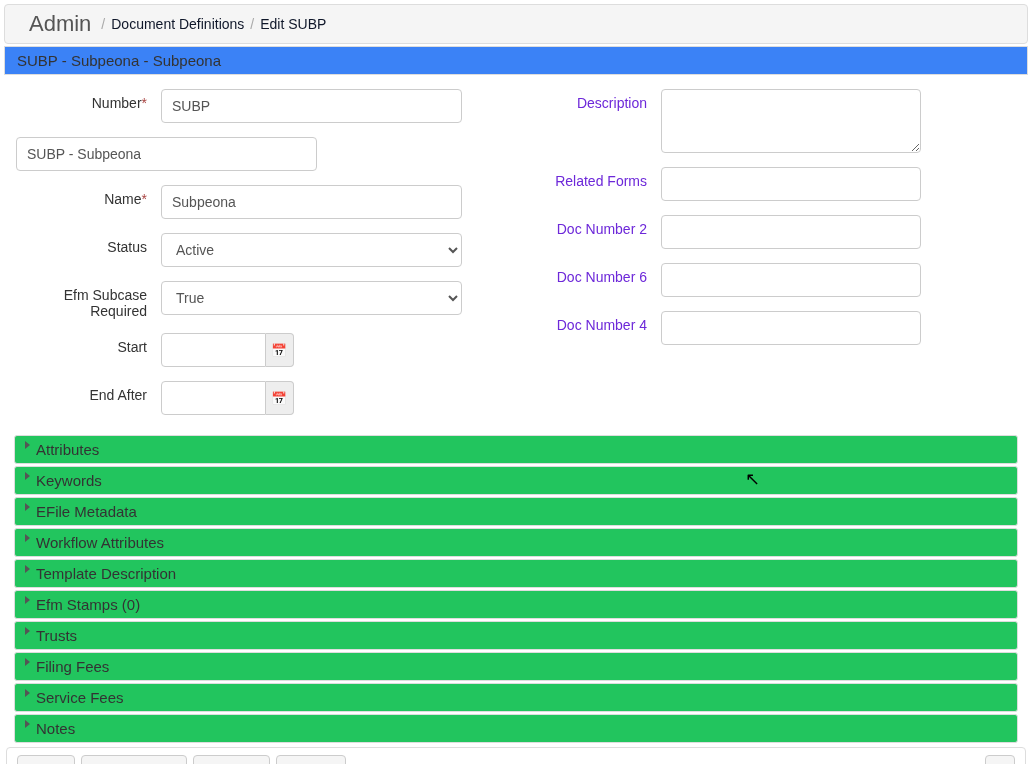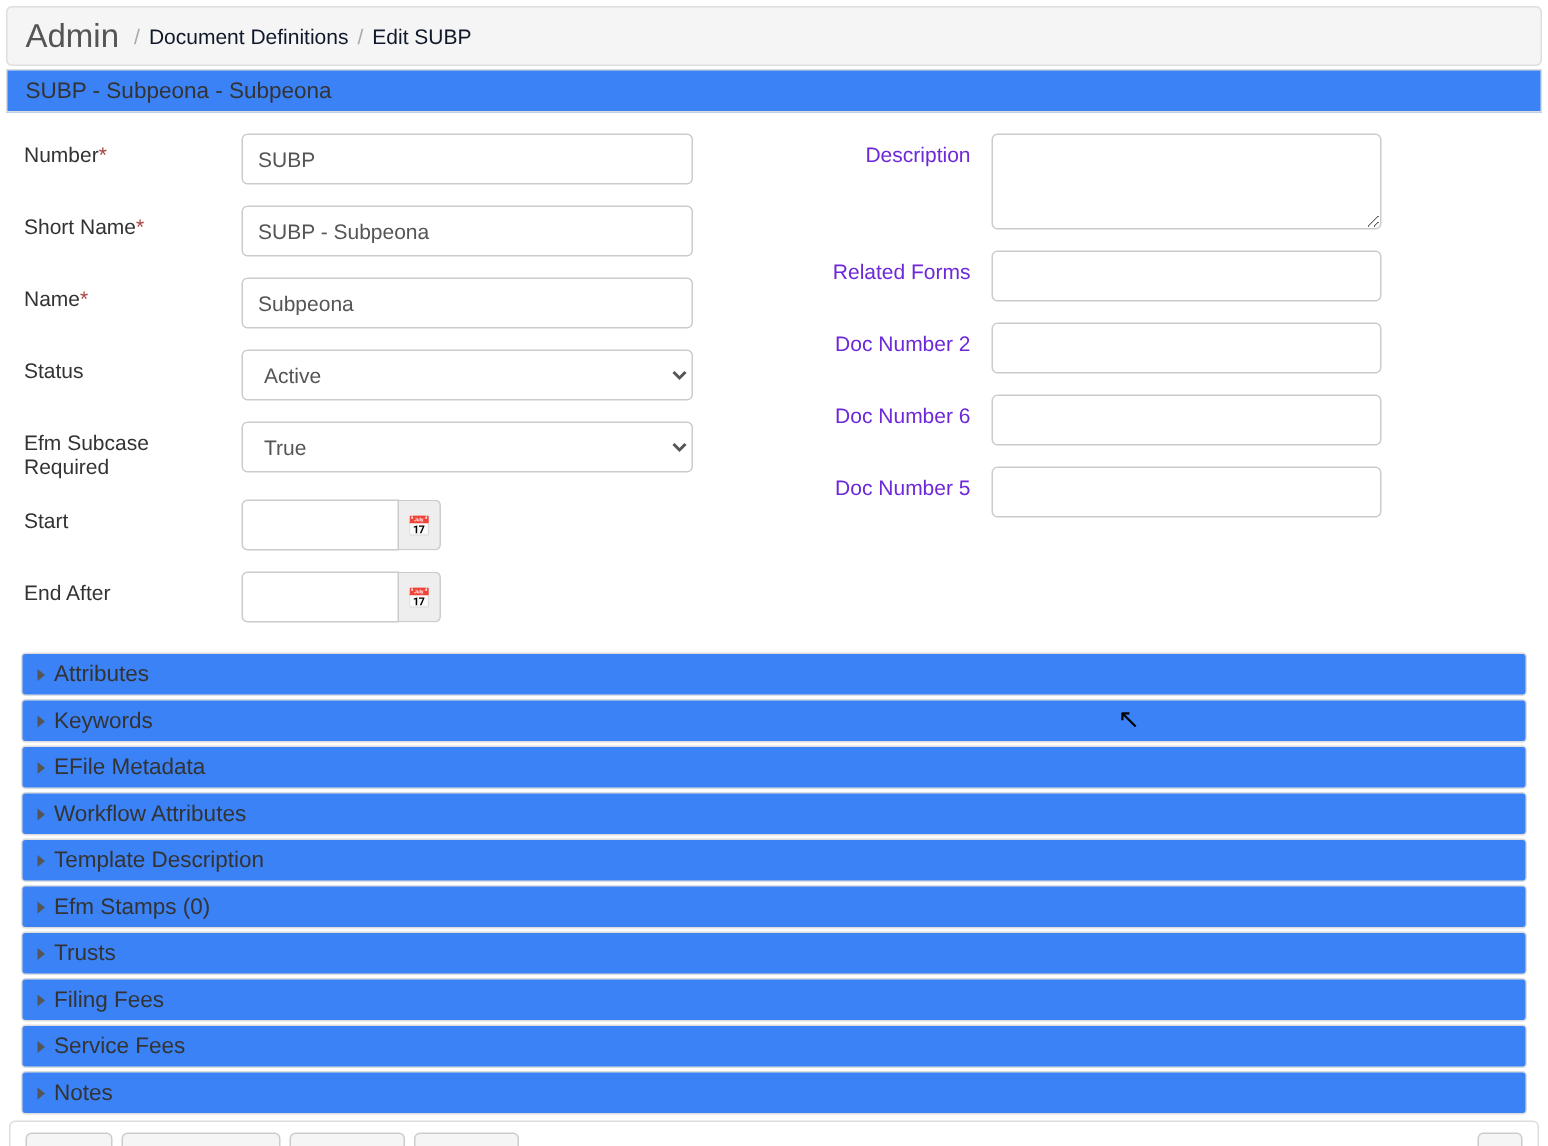--- a/index.html
+++ b/index.html
@@ -13,21 +13,21 @@
   }
   body {
     width: 1032px;
     height: 764px;
     padding: 4px;
   }
   .breadcrumb-bar {
     background: #f5f5f5;
     border: 1px solid #ddd;
     border-radius: 4px;
-    padding: 6px 12px;
+    padding: 6px 24px;
     margin-bottom: 2px;
     display: flex;
     align-items: center;
     gap: 6px;
   }
   .breadcrumb-title {
     font-size: 22px;
     color: #555;
     font-weight: 400;
     margin-right: 4px;
@@ -57,20 +57,21 @@
   .col {
     flex: 1;
   }
   .form-row {
     display: flex;
     align-items: flex-start;
     margin-bottom: 14px;
   }
   .form-label {
     width: 145px;
+    text-align: right;
     padding-right: 14px;
     padding-top: 6px;
     color: #333;
     font-size: 14px;
   }
   .form-label .req { color: #a94442; }
   .form-label-right {
     width: 130px;
     text-align: right;
     padding-right: 14px;
@@ -115,25 +116,25 @@
     border-top-right-radius: 4px;
     border-bottom-right-radius: 4px;
     color: #555;
   }
   .accordion {
     margin: 0 10px 4px 10px;
   }
   .acc-item {
     border: 1px solid #ddd;
     border-radius: 3px;
-    background: #3b82f6;
+    background: #22c55e;
     padding: 5px 10px;
     margin-bottom: 2px;
     display: flex;
-    align-items: center;
+    align-items: flex-start;
     gap: 6px;
     cursor: pointer;
     font-size: 15px;
     color: #333;
   }
   .chevron {
     width: 0;
     height: 0;
     border-top: 4px solid transparent;
     border-bottom: 4px solid transparent;
@@ -204,21 +205,20 @@
 <div class="section-header">SUBP - Subpeona - Subpeona</div>
 
 <div class="form-area">
 
   <div class="col">
     <div class="form-row">
       <label class="form-label"><span>Number</span><span class="req">*</span></label>
       <input class="form-input" type="text" value="SUBP" style="">
     </div>
     <div class="form-row">
-      <label class="form-label"><span>Short Name</span><span class="req">*</span></label>
       <input class="form-input" type="text" value="SUBP - Subpeona" style="">
     </div>
     <div class="form-row">
       <label class="form-label"><span>Name</span><span class="req">*</span></label>
       <input class="form-input" type="text" value="Subpeona" style="">
     </div>
     <div class="form-row">
       <label class="form-label">Status</label>
       <select class="form-select">
         <option>Active</option>
@@ -261,21 +261,21 @@
     </div>
     <div class="form-row">
       <label class="form-label-right">Doc Number 2</label>
       <input class="form-input" type="text" value="" style="">
     </div>
     <div class="form-row">
       <label class="form-label-right">Doc Number 6</label>
       <input class="form-input" type="text" value="" style="">
     </div>
     <div class="form-row">
-      <label class="form-label-right">Doc Number 5</label>
+      <label class="form-label-right">Doc Number 4</label>
       <input class="form-input" type="text" value="" style="">
     </div>
   </div>
 </div>
 
 <div class="accordion">
   <div class="acc-item">
     <span class="chevron"></span>
     <span>Attributes</span>
   </div>

